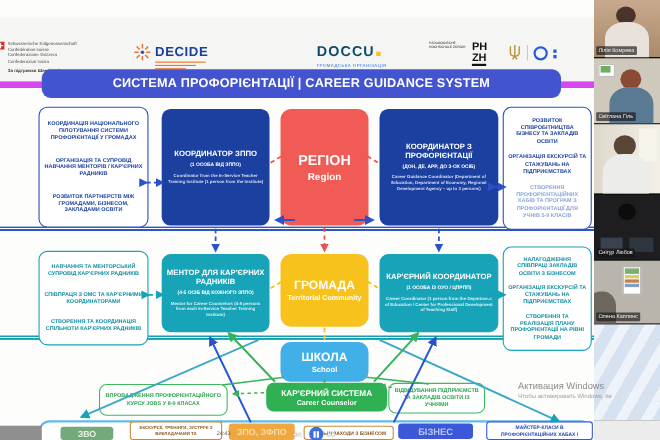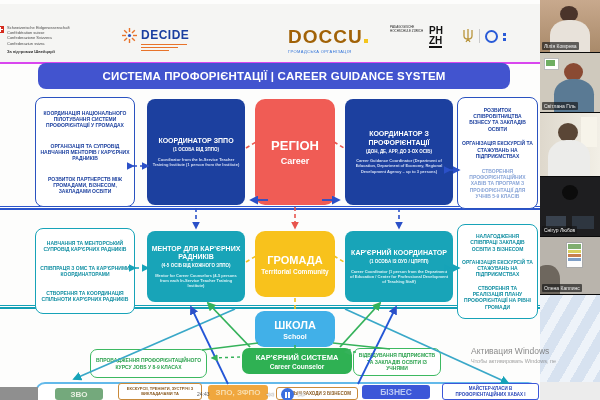--- a/index.html
+++ b/index.html
@@ -1,30 +1,30 @@
 <!DOCTYPE html>
 <html><head>
 <meta charset="utf-8">
 <style>
   html,body{margin:0;padding:0;}
   body{width:600px;height:400px;overflow:hidden;font-family:"Liberation Sans",sans-serif;}
   .stage{position:relative;width:600px;height:400px;background:#0f0f0f;overflow:hidden;}
   
   .slide{position:absolute;left:0;top:0;width:540px;height:400px;background:#fdfdfc;overflow:hidden;}
-  .logoband{position:absolute;left:0;top:4px;width:540px;height:58px;background:#f5f5f3;border-bottom:2px solid #d946ef;}
+  .logoband{position:absolute;left:0;top:16px;width:540px;height:58px;background:#f5f5f3;border-bottom:6px solid #d946ef;}
   .swiss{position:absolute;left:7px;top:21px;font-size:4px;line-height:1.3;color:#4a4a4a;}
   .swiss .support{margin-top:3px;font-weight:bold;color:#333;}
   .swissflag{position:absolute;left:-3px;top:22px;width:7px;height:7px;background:#d52b1e;}
   .swissflag:before{content:"";position:absolute;left:3px;top:1px;width:1px;height:5px;background:#fff;}
   .swissflag:after{content:"";position:absolute;left:1px;top:3px;width:5px;height:1px;background:#fff;}
   .decide{position:absolute;left:122px;top:24px;display:flex;gap:4px;align-items:flex-start;}
   .decide-name{font-weight:bold;color:#1b3fa0;font-size:12px;letter-spacing:.5px;}
   .mini-bars i{display:block;height:1.5px;background:#e8732a;margin-top:1.5px;}
   .doccu{position:absolute;left:288px;top:22px;text-align:left;}
-  .doccu-name{font-weight:bold;color:#a16207;font-size:19px;letter-spacing:1px;}
+  .doccu-name{font-weight:bold;color:#0c4a6e;font-size:13px;letter-spacing:1px;}
   .doccu-accent{display:inline-block;width:4px;height:4px;background:#f4c51d;margin-left:1px;}
   .doccu-sub{font-size:4px;color:#2f72d9;letter-spacing:.4px;margin-top:1px;}
   .phzh{position:absolute;left:390px;top:22px;display:flex;gap:5px;}
   .phzh-small{font-size:3px;color:#222;line-height:1.3;width:34px;}
   .phzh-big{font-weight:bold;font-size:10px;color:#111;line-height:1;}
   .phzh-big .zh{border-bottom:2px solid #111;display:inline-block;}
   .ua{position:absolute;left:462px;top:25px;display:flex;align-items:center;gap:5px;}
   .trident{color:#b8943b;}
   .divline{width:1px;height:14px;background:#c9c9c9;}
   .ringlogo{width:9px;height:9px;border:2.5px solid #2a5bd7;border-radius:50%;}
@@ -158,21 +158,21 @@
     </div>
 
     <div class="box fill fill-navy" style="left:147px;top:99px;width:98px;height:106px;">
       <div class="b-title">КООРДИНАТОР ЗППО</div>
       <div class="b-sub">(1 ОСОБА ВІД ЗППО)</div>
       <div class="b-en">Coordinator from the In-Service Teacher Training Institute (1 person from the Institute)</div>
     </div>
 
     <div class="box fill fill-coral" style="left:255px;top:99px;width:80px;height:106px;">
       <div class="big-title">РЕГІОН</div>
-      <div class="big-sub">Career</div>
+      <div class="big-sub">Region</div>
     </div>
 
     <div class="box fill fill-navy" style="left:345px;top:99px;width:108px;height:106px;">
       <div class="b-title">КООРДИНАТОР З ПРОФОРІЄНТАЦІЇ</div>
       <div class="b-sub">(ДОН, ДЕ, АРР, ДО 3-ОХ ОСІБ)</div>
       <div class="b-en">Career Guidance Coordinator (Department of Education, Department of Economy, Regional Development Agency – up to 3 persons)</div>
     </div>
 
     <div class="box outline-blue" style="left:457px;top:97px;width:81px;height:112px;">
       <p>РОЗВИТОК СПІВРОБІТНИЦТВА БІЗНЕСУ ТА ЗАКЛАДІВ ОСВІТИ</p>

